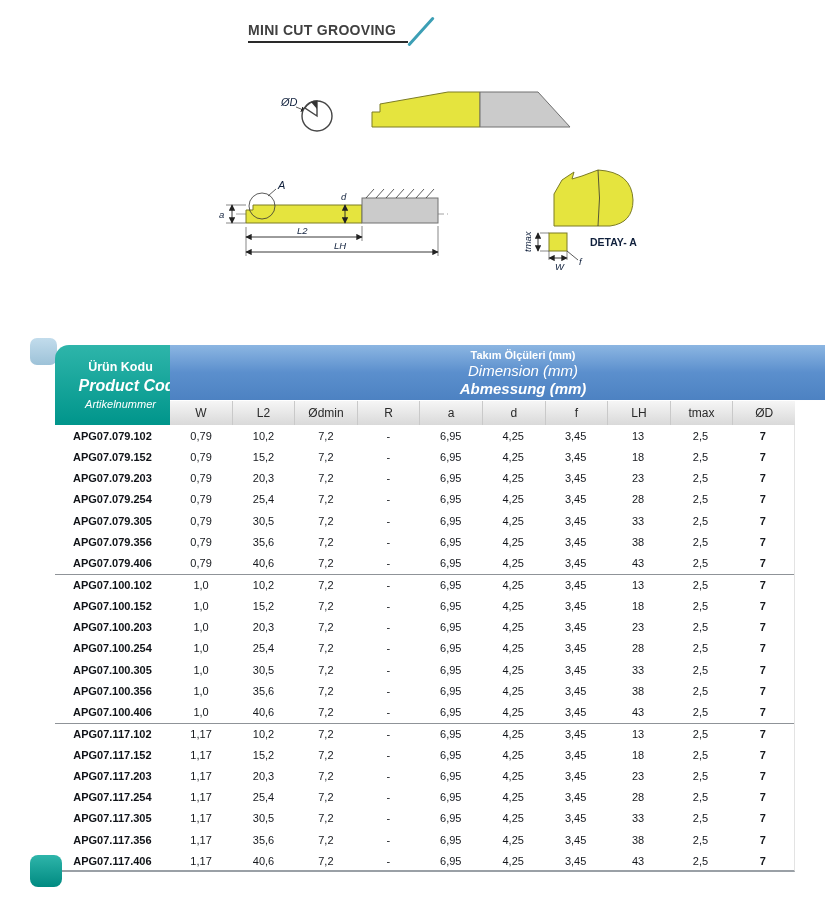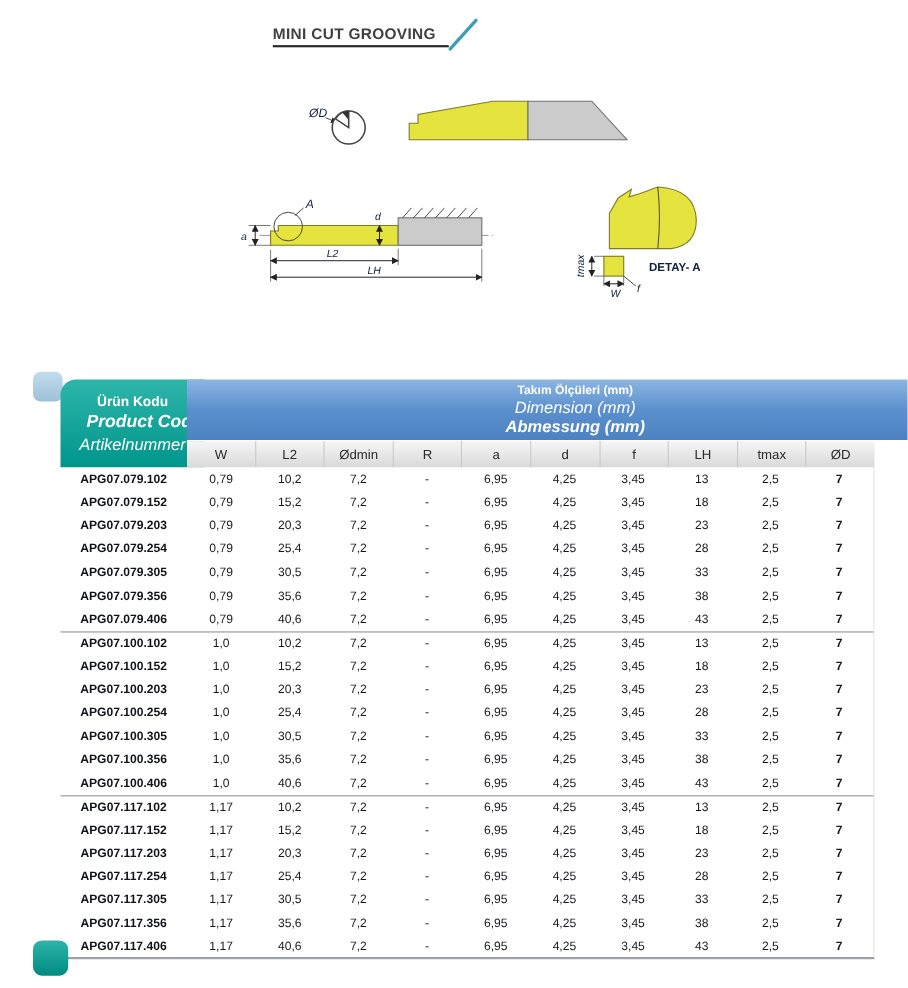--- a/index.html
+++ b/index.html
@@ -47,21 +47,21 @@
   
   .catalog-table { position:absolute; left:55px; top:345px; width:740px; height:527px; z-index:2; }
   .code-header {
     position:absolute; left:0; top:0; width:131px; height:80px;
     background:linear-gradient(180deg,#2eb5aa,#00958b);
     border-radius:14px 0 0 0; color:#ffffff;
     display:flex; flex-direction:column; align-items:center; justify-content:center; gap:3px;
   }
   .code-header .l1 { font-weight:bold; font-size:12.5px; }
   .code-header .l2 { font-weight:bold; font-style:italic; font-size:16px;margin-left:21px; }
-  .code-header .l3 { font-style:italic; font-size:15px; }
+  .code-header .l3 { font-style:italic; font-size:11px; }
   .dim-header {
     position:absolute; left:115px; top:0; width:706px; height:55px;
     background:linear-gradient(180deg,#8cb6e2 0%,#5b8fcd 50%,#4d82c2 100%);
     border-radius:0 10px 0 0; color:#ffffff;
     display:flex; flex-direction:column; align-items:center; justify-content:center; gap:1px;
   }
   .dim-header .l1 { font-weight:bold; font-size:11px; }
   .dim-header .l2 { font-style:italic; font-size:15px; }
   .dim-header .l3 { font-style:italic; font-weight:bold; font-size:15px; }
   .column-header-row {
@@ -72,21 +72,21 @@
   .colh {
     flex:1; display:flex; align-items:center; justify-content:center;
     font-size:12px; color:#2a2a2a; border-right:1px solid #c9c9c9;
   }
   .colh:last-child { border-right:none; }
   .table-body {
     position:absolute; left:0; top:80px; width:740px; height:447px;
     border-bottom:2px solid #9aa0a6; background:#ffffff;
     border-right:1px solid #e3e3e3;
   }
-  .trow { display:flex; height:21.28px; align-items:center;justify-content:flex-end; }
+  .trow { display:flex; height:21.28px; align-items:center; }
   .trow.group-start { border-top:1.5px solid #8f9398; }
   .tcell { width:62.5px; text-align:center; font-size:11px; color:#15181d; }
   .tcell.code { width:115px; font-weight:bold; font-size:11px; color:#101318; }
   .tcell.od-col { font-weight:bold; }
 </style>
 </head>
 <body>
 
 <div class="title">MINI CUT GROOVING</div>
 <div class="title-line"></div>

